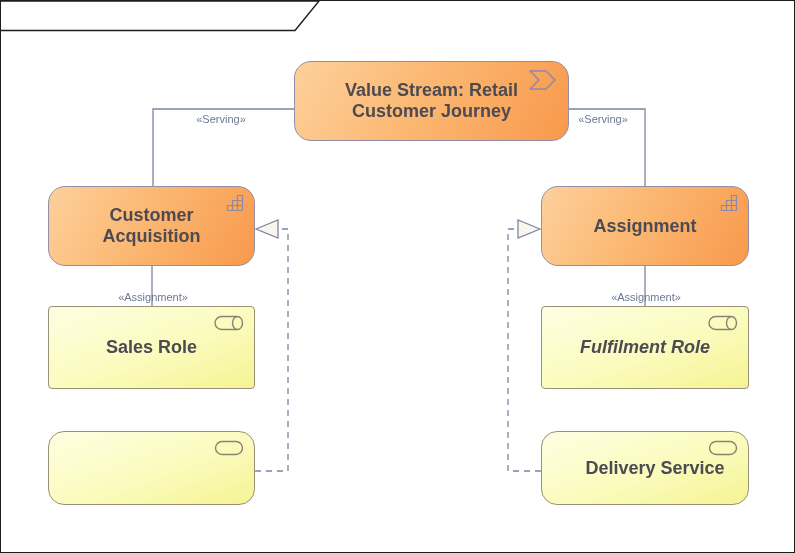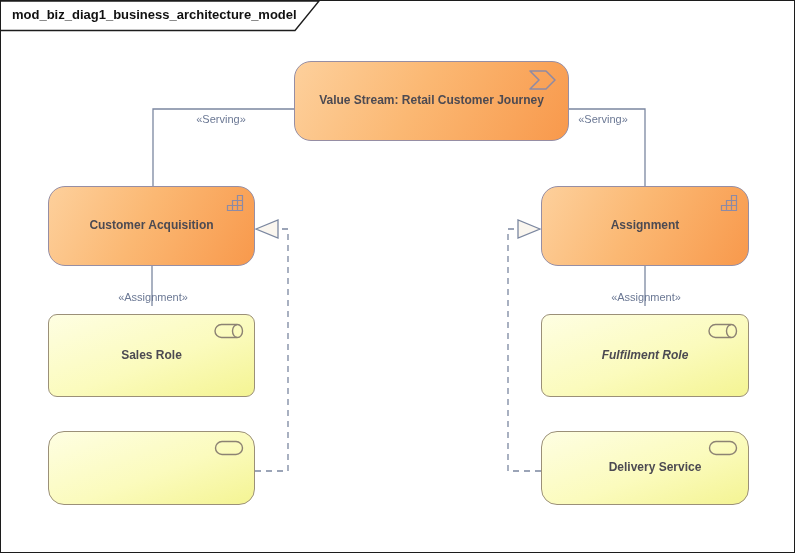--- a/index.html
+++ b/index.html
@@ -13,29 +13,29 @@
   .tab svg{position:absolute;left:0;top:0;}
   .tab-label{
     position:absolute;left:11px;top:6px;font-size:13px;font-weight:bold;color:#111111;
     white-space:nowrap;
   }
   .node{
     position:absolute;box-sizing:border-box;display:flex;align-items:center;justify-content:center;
     text-align:center;
   }
   .node .label{
-    font-size:12px;font-weight:bold;color:#4c4a52;line-height:1.15;padding:0 14px;
+    font-size:18px;font-weight:bold;color:#4c4a52;line-height:1.15;padding:0 14px;
   }
   .orange{
     background:linear-gradient(118deg,#fdd09c 0%,#fbb873 45%,#f8994c 100%);
     border:1.6px solid #968ea4;border-radius:17px;
   }
   .yellow-rect{
     background:linear-gradient(160deg,#fefee2 0%,#fbfbbd 55%,#f4f493 100%);
-    border:1.5px solid #9b9078;border-radius:9px;margin-top:8px;
+    border:1.5px solid #9b9078;border-radius:4px;
   }
   .yellow-round{
     background:linear-gradient(160deg,#fefee2 0%,#fbfbbd 55%,#f4f493 100%);
     border:1.5px solid #9b9078;border-radius:16px;
   }
   .node-icon{position:absolute;}
   .conn-layer{position:absolute;left:0;top:0;pointer-events:none;}
   .conn-label{
     position:absolute;transform:translate(-50%,-50%);font-size:11px;color:#6b7894;
     white-space:nowrap;background:transparent;
@@ -60,21 +60,20 @@
     <polygon points="255,228 277,219 277,237" fill="#faf6ef" stroke="#7b87a0" stroke-width="1.3"></polygon>
 
     <path d="M540,470 H507 V228 H516" fill="none" stroke="#7b87a0" stroke-width="1.3" stroke-dasharray="6,5"></path>
     <polygon points="539,228 517,219 517,237" fill="#faf6ef" stroke="#7b87a0" stroke-width="1.3"></polygon>
   </svg>
 
   <div class="tab">
     <svg width="330" height="31">
       <path d="M0,0 L318,0 L294,29.5 L0,29.5" fill="#ffffff" stroke="#1c1c1c" stroke-width="1.4"></path>
     </svg>
-    <span class="tab-label">mod_biz_diag1_business_architecture_model</span>
   </div>
 
   <div class="node orange" style="left:293px;top:60px;width:275px;height:80px;">
     <svg class="node-icon" style="right:11px;top:8px;" width="28" height="20">
       <path d="M1,1 H17 L26,10 L17,19 H1 L10,10 Z" fill="none" stroke="#8d8aa5" stroke-width="1.5" stroke-linejoin="round"></path>
     </svg>
     <span class="label">Value Stream: Retail Customer Journey</span>
   </div>
 
   <div class="node orange" style="left:47px;top:185px;width:207px;height:80px;">

